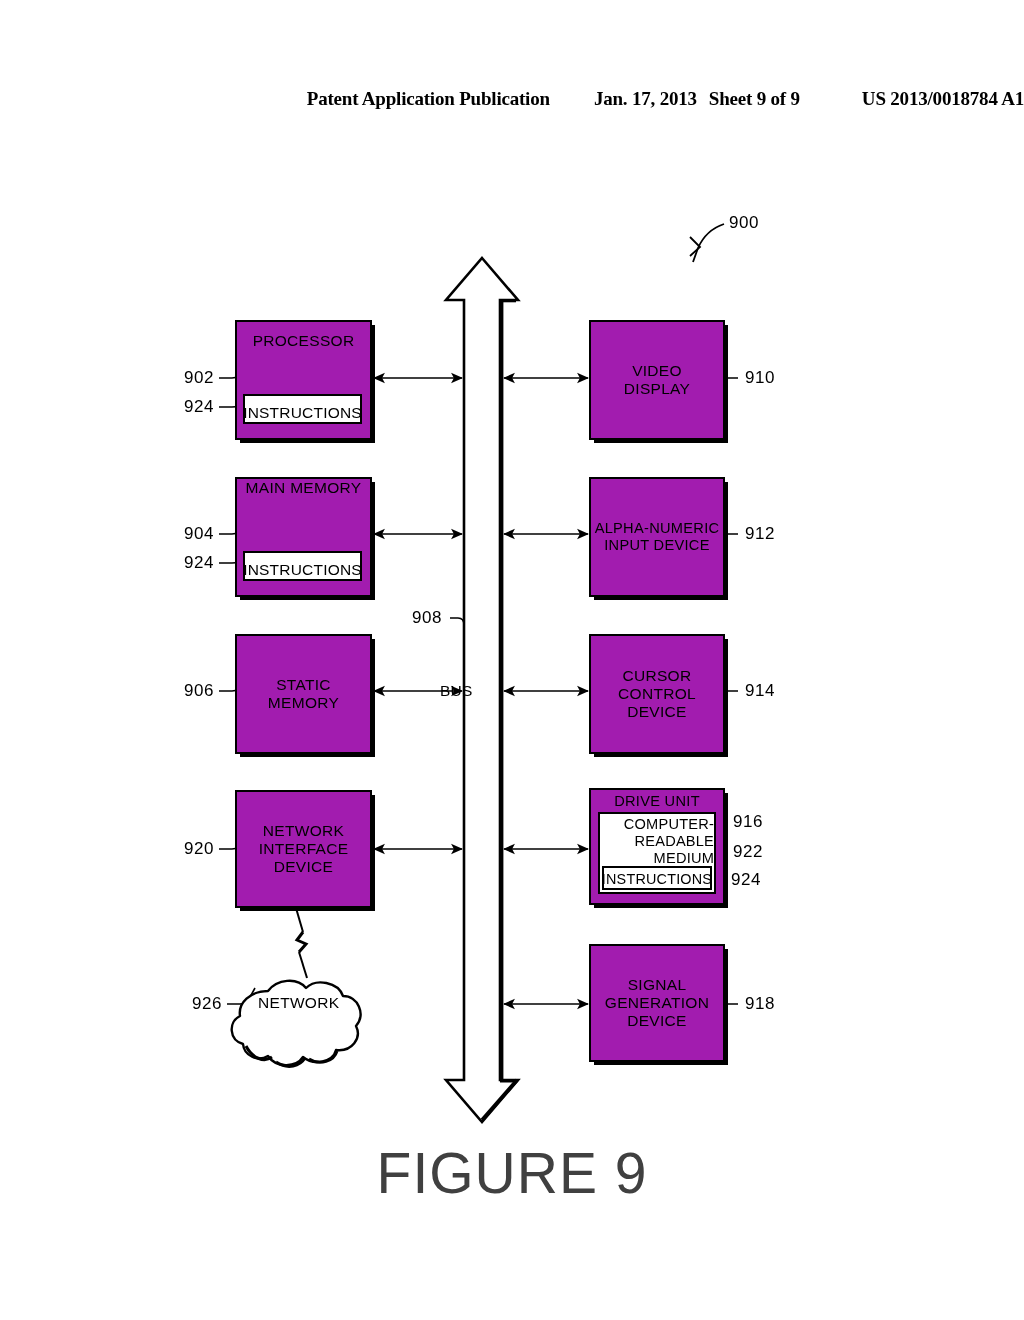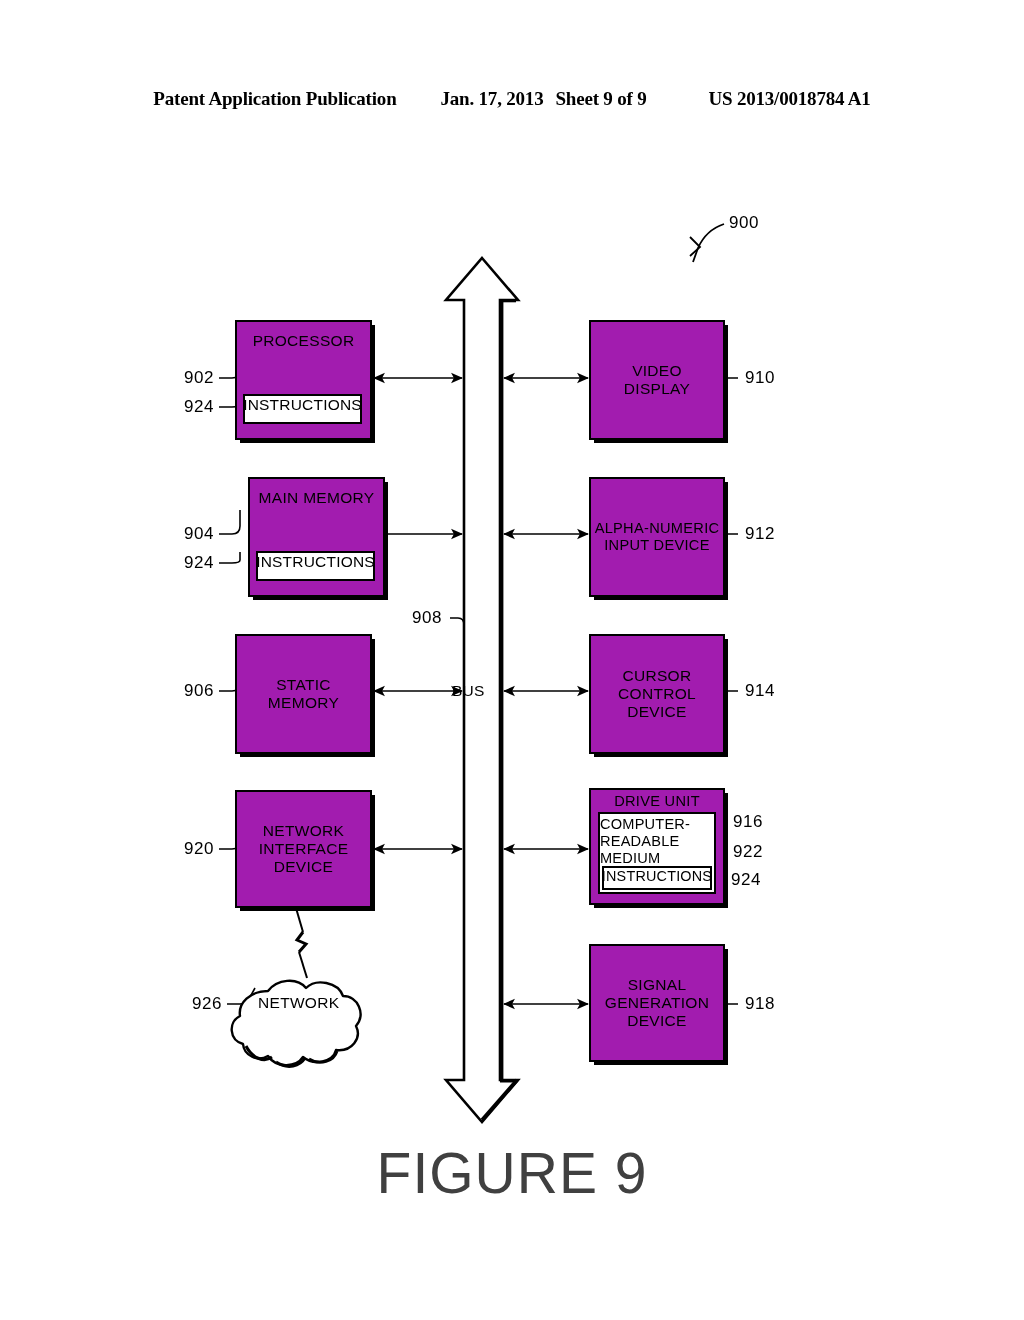--- a/index.html
+++ b/index.html
@@ -12,21 +12,21 @@
     font-family: "Liberation Sans", sans-serif;
     color: #000;
     overflow: hidden;
   }
 
   
   #page-header {
     position: absolute;
     top: 88px; left: 0; width: 1024px;
     display: flex;
-    justify-content: center;
+    justify-content: flex-end;
     align-items: baseline;
     font-family: "Liberation Serif", serif;
     font-weight: bold;
     font-size: 19px;
     letter-spacing: -0.2px;
     white-space: nowrap;
   }
   #page-header .hdr-left   { }
   #page-header .hdr-mid    { margin-left: 44px; }
   #page-header .hdr-sheet  { margin-left: 12px; }
@@ -57,21 +57,21 @@
   }
   .blk .ln { display: block; white-space: nowrap; }
 
   
   .subbox {
     position: absolute;
     box-sizing: border-box;
     border: 2px solid #000;
     background: #fff;
     display: flex;
-    align-items: flex-start;
+    align-items: flex-end;
     justify-content: center;
     font-size: 15.5px;
     letter-spacing: 0.2px;
     white-space: nowrap;
   }
 
   
   .ref {
     position: absolute;
     font-family: "Liberation Sans", sans-serif;
@@ -205,21 +205,21 @@
     </g>
   </svg>
 
   <div class="blk" style="left:235px; top:320px; width:137px; height:120px; padding-top:10px; justify-content:flex-start;">
     <span class="ln">PROCESSOR</span>
     <div class="subbox" style="left:6px; right:8px; top:72px; height:30px;">
       <span>INSTRUCTIONS</span>
     </div>
   </div>
 
-  <div class="blk" style="left:248px; top:477px; width:137px; height:120px; padding-top:10px; justify-content:flex-start;">
+  <div class="blk" style="left:235px; top:477px; width:137px; height:120px; justify-content:flex-start;">
     <span class="ln">MAIN MEMORY</span>
     <div class="subbox" style="left:6px; right:8px; top:72px; height:30px;">
       <span>INSTRUCTIONS</span>
     </div>
   </div>
 
   <div class="blk" style="left:235px; top:634px; width:137px; height:120px;">
     <span class="ln">STATIC</span>
     <span class="ln">MEMORY</span>
   </div>
@@ -259,21 +259,21 @@
       </div>
     </div>
   </div>
 
   <div class="blk" style="left:589px; top:944px; width:136px; height:118px;text-align:center;">
     <span class="ln">SIGNAL</span>
     <span class="ln">GENERATION</span>
     <span class="ln">DEVICE</span>
   </div>
 
-  <div id="bus-label" style="left:452px; top:682px;">BUS</div>
+  <div id="bus-label" style="left:440px; top:682px;">BUS</div>
 
   <div class="ref" style="left:184px; top:368px;">902</div>
   <div class="ref" style="left:184px; top:397px;">924</div>
   <div class="ref" style="left:184px; top:524px;">904</div>
   <div class="ref" style="left:184px; top:553px;">924</div>
   <div class="ref" style="left:184px; top:681px;">906</div>
   <div class="ref" style="left:184px; top:839px;">920</div>
   <div class="ref" style="left:192px; top:994px;">926</div>
 
   <div class="ref" style="left:745px; top:368px;">910</div>

